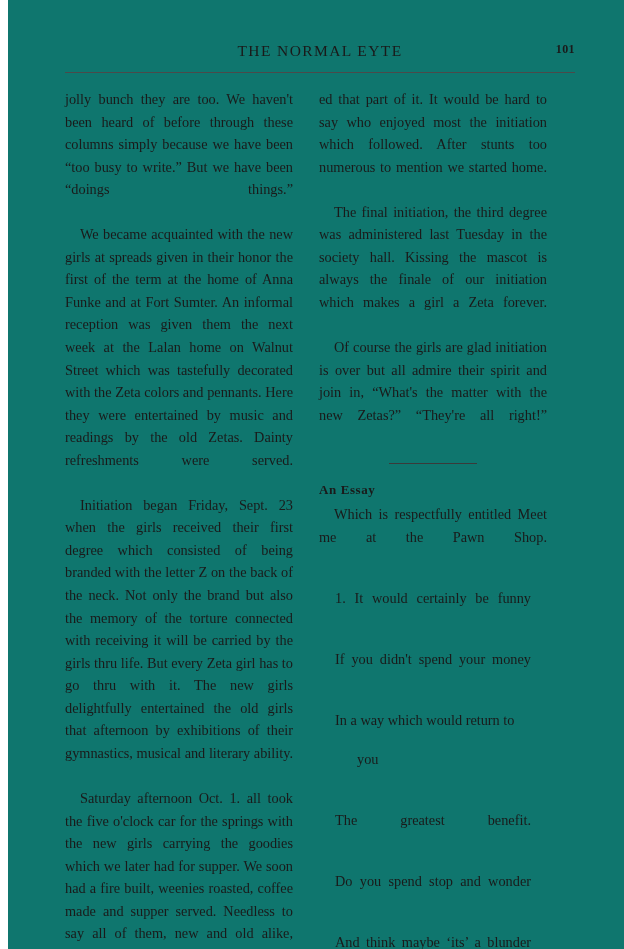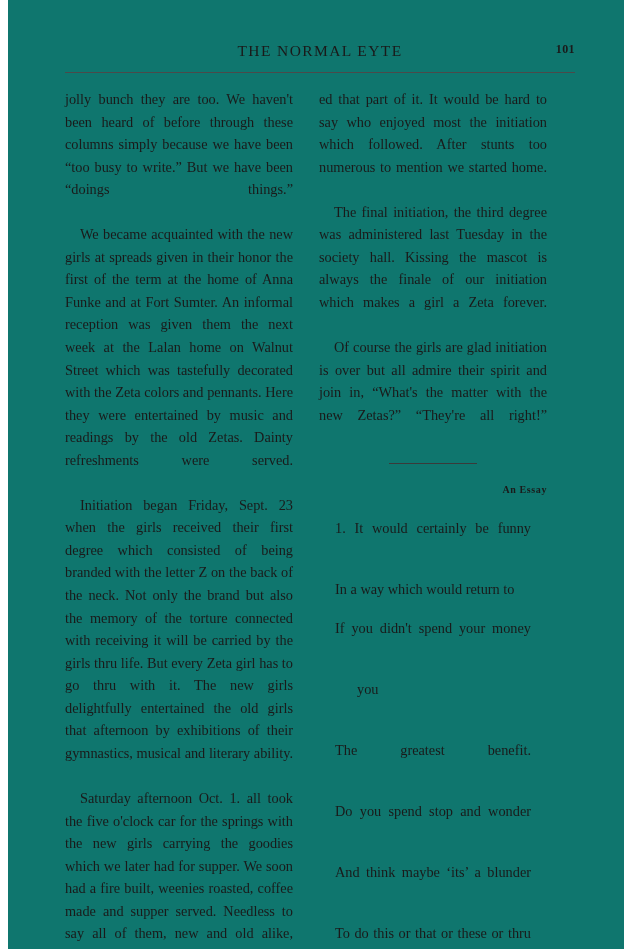--- a/index.html
+++ b/index.html
@@ -104,23 +104,23 @@
     position: absolute;
     left: 50%;
     top: 14px;
     transform: translateX(-50%);
     width: 88px;
     height: 1px;
     background: #3a3a3a;
   }
 
   .section-heading {
-    text-align: right;
+    text-align: left;
     font-weight: bold;
-    font-size: 10px;
+    font-size: 13px;
     letter-spacing: 0.6px;
     line-height: 22.55px;
     margin: 0 0 2px 0;
   }
 
   
   .verse-line {
     text-align: justify;
     text-indent: 0;
     margin: 16px;
@@ -157,23 +157,24 @@
       </div>
 
     <div class="col col-right">
         <p class="para flush">ed that part of it. It would be hard to say who enjoyed most the initiation which followed. After stunts too numerous to mention we started home.</p>
         <p class="para">The final initiation, the third degree was administered last Tuesday in the society hall. Kissing the mascot is always the finale of our initiation which makes a girl a Zeta forever.</p>
         <p class="para">Of course the girls are glad initiation is over but all admire their spirit and join in, “What's the matter with the new Zetas?” “They're all right!”</p>
         <div class="section-rule-wrap">
           <div class="section-rule"></div>
         </div>
         <div class="section-heading">An Essay</div>
+        <p class="para">Which is respectfully entitled Meet me at the Pawn Shop.</p>
         <div class="verse-line">1. It would certainly be funny</div>
+        <div class="verse-line">If you didn't spend your money</div>
         <div class="verse-line justified">In a way which would return to</div>
-        <div class="verse-line">If you didn't spend your money</div>
         <div class="verse-line runover">you</div>
         <div class="verse-line">The greatest benefit.</div>
         <div class="verse-line">Do you spend stop and wonder</div>
         <div class="verse-line">And think maybe ‘its’ a blunder</div>
         <div class="verse-line">To do this or that or these or thru</div>
         <div class="verse-line">Or something else with it?</div>
       </div>
 
   </div>
 </div>

